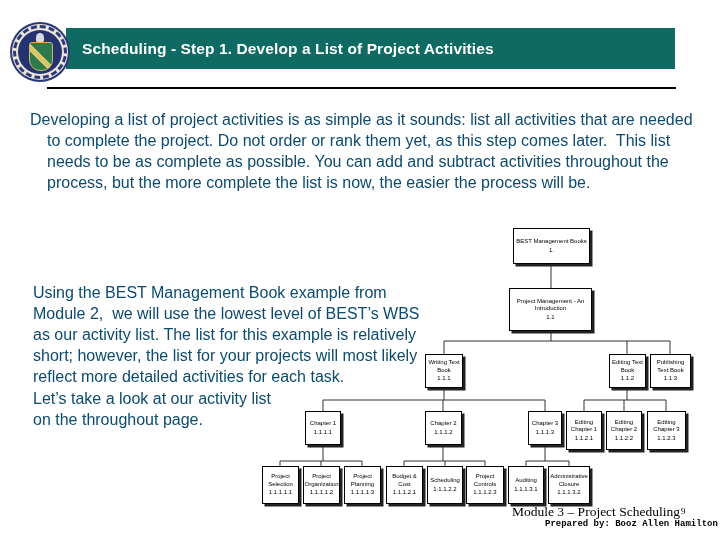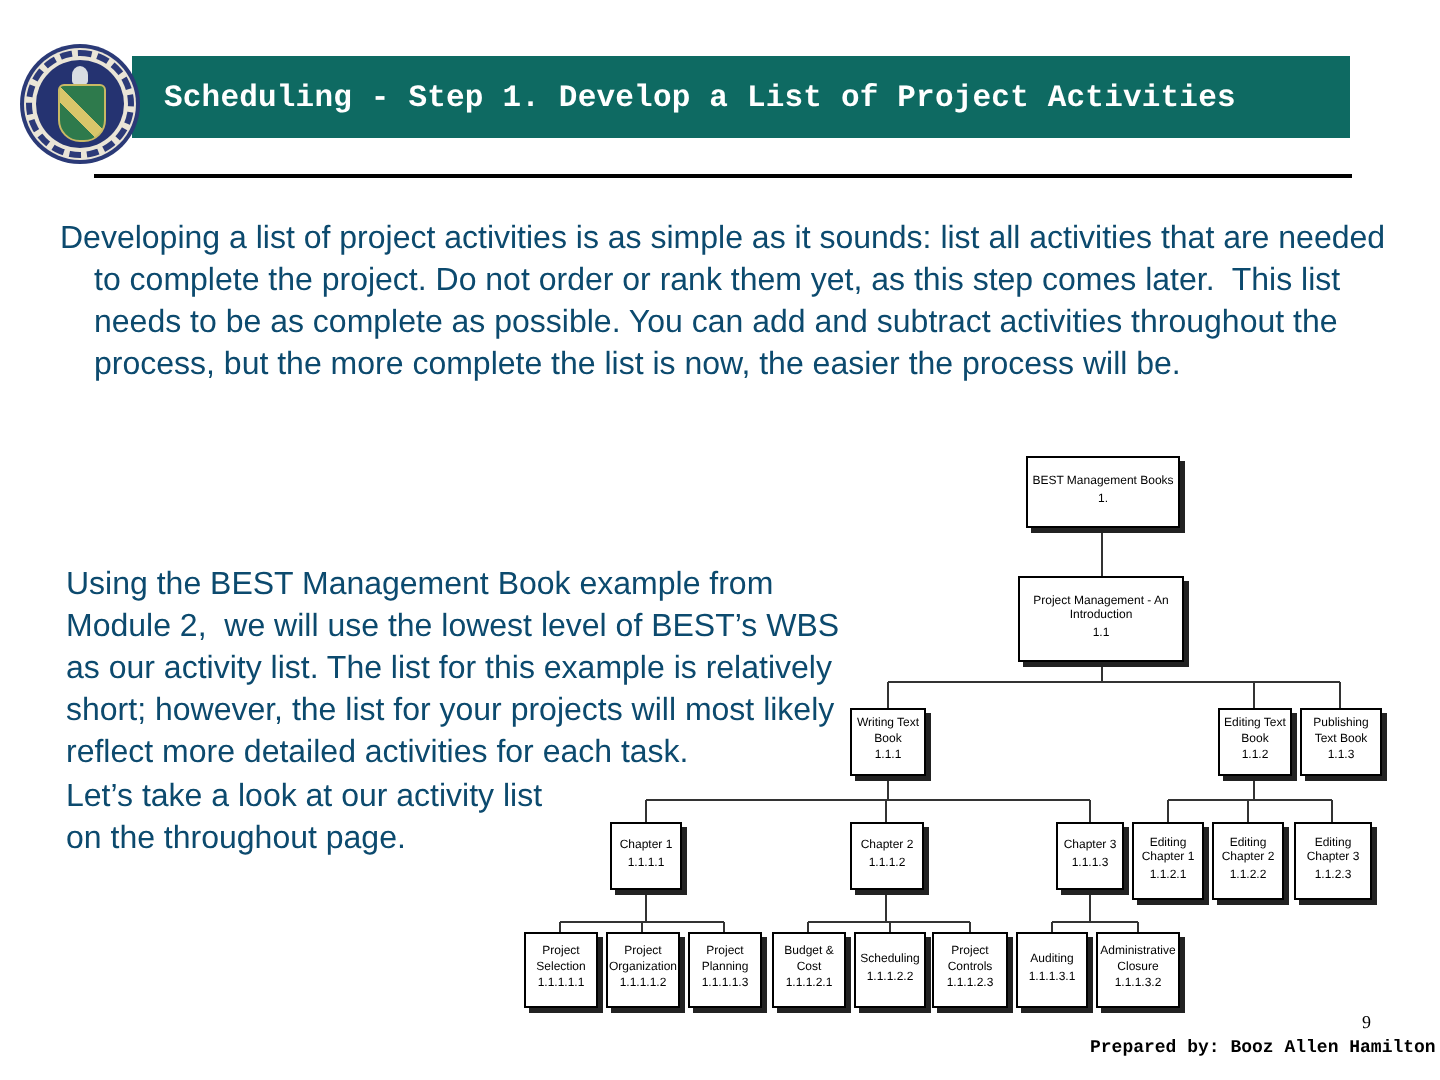--- a/index.html
+++ b/index.html
@@ -3,21 +3,21 @@
 <meta charset="utf-8">
 <style>
   html,body{margin:0;padding:0;background:#fff;}
   .slide{
     position:relative;width:720px;height:540px;background:#ffffff;
     font-family:"Liberation Sans",sans-serif;color:#111;overflow:hidden;
   }
   
   .title-bar{
     position:absolute;left:66px;top:28px;width:609px;height:41px;
-    background:#0e6a62;display:flex;align-items:center;font-family:Liberation Mono, monospace;
+    background:#0e6a62;display:flex;align-items:center;
   }
   .title-bar .title-text{
     color:#ffffff;font-size:15.5px;font-weight:bold;padding-left:16px;
     white-space:nowrap;letter-spacing:.1px;
   }
   .title-rule{
     position:absolute;left:47px;top:87px;width:629px;height:2px;background:#000;
   }
   
   .seal{position:absolute;left:10px;top:22px;width:60px;height:60px;border-radius:50%;
@@ -180,16 +180,17 @@
   </div>
   <div class="wbs-box" style="left:508px;top:466px;width:36px;height:38px;">
     <span>Auditing</span>
     <span class="code">1.1.1.3.1</span>
   </div>
   <div class="wbs-box" style="left:548px;top:466px;width:42px;height:38px;">
     <span>Administrative Closure</span>
     <span class="code">1.1.1.3.2</span>
   </div>
 
+  <div class="footer-course">Module 3 – Project Scheduling</div>
   <div class="footer-page">9</div>
   <div class="footer-prepared">Prepared by: Booz Allen Hamilton</div>
 
 </div>
 
 </body></html>

